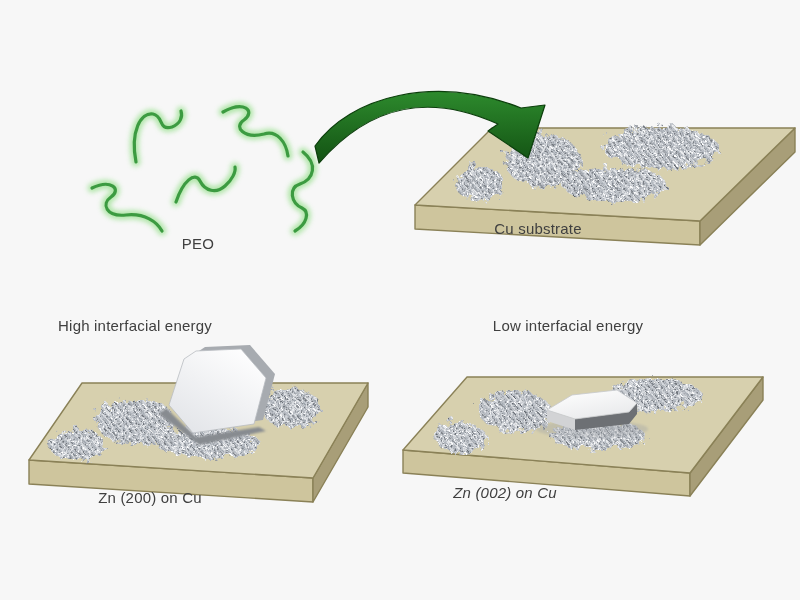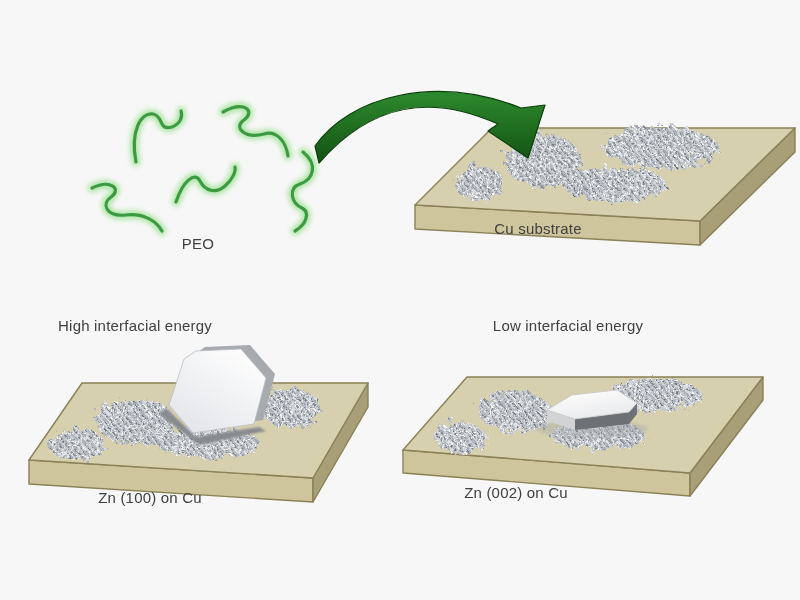--- a/index.html
+++ b/index.html
@@ -128,16 +128,16 @@
       <polygon points="547,410 575,419 575,430 547,421" fill="#d2d3d5"></polygon>
       <polygon points="575,419 629,412 637,403 637,414 629,424 575,430" fill="#6d7074"></polygon>
       <polygon points="547,410 572,395 617,390 637,403 629,412 575,419" fill="url(#plateFace)" stroke="#c5c8cc" stroke-width="0.8"></polygon>
     </g>
   </svg>
 
   <div class="label" style="left:198px;top:235px;">PEO</div>
   <div class="label" style="left:538px;top:220px;">Cu substrate</div>
   <div class="label" style="left:135px;top:317px;">High interfacial energy</div>
   <div class="label" style="left:568px;top:317px;">Low interfacial energy</div>
-  <div class="label" style="left:150px;top:489px;">Zn (100) on Cu</div>
-  <div class="label" style="left:516px;top:484px;">Zn (002) on Cu</div>
+  <div class="label" style="left:150px;top:489px;">Zn (200) on Cu</div>
+  <div class="label" style="left:505px;top:484px;font-style:italic;">Zn (002) on Cu</div>
 
 </div>
 
 </body></html>

